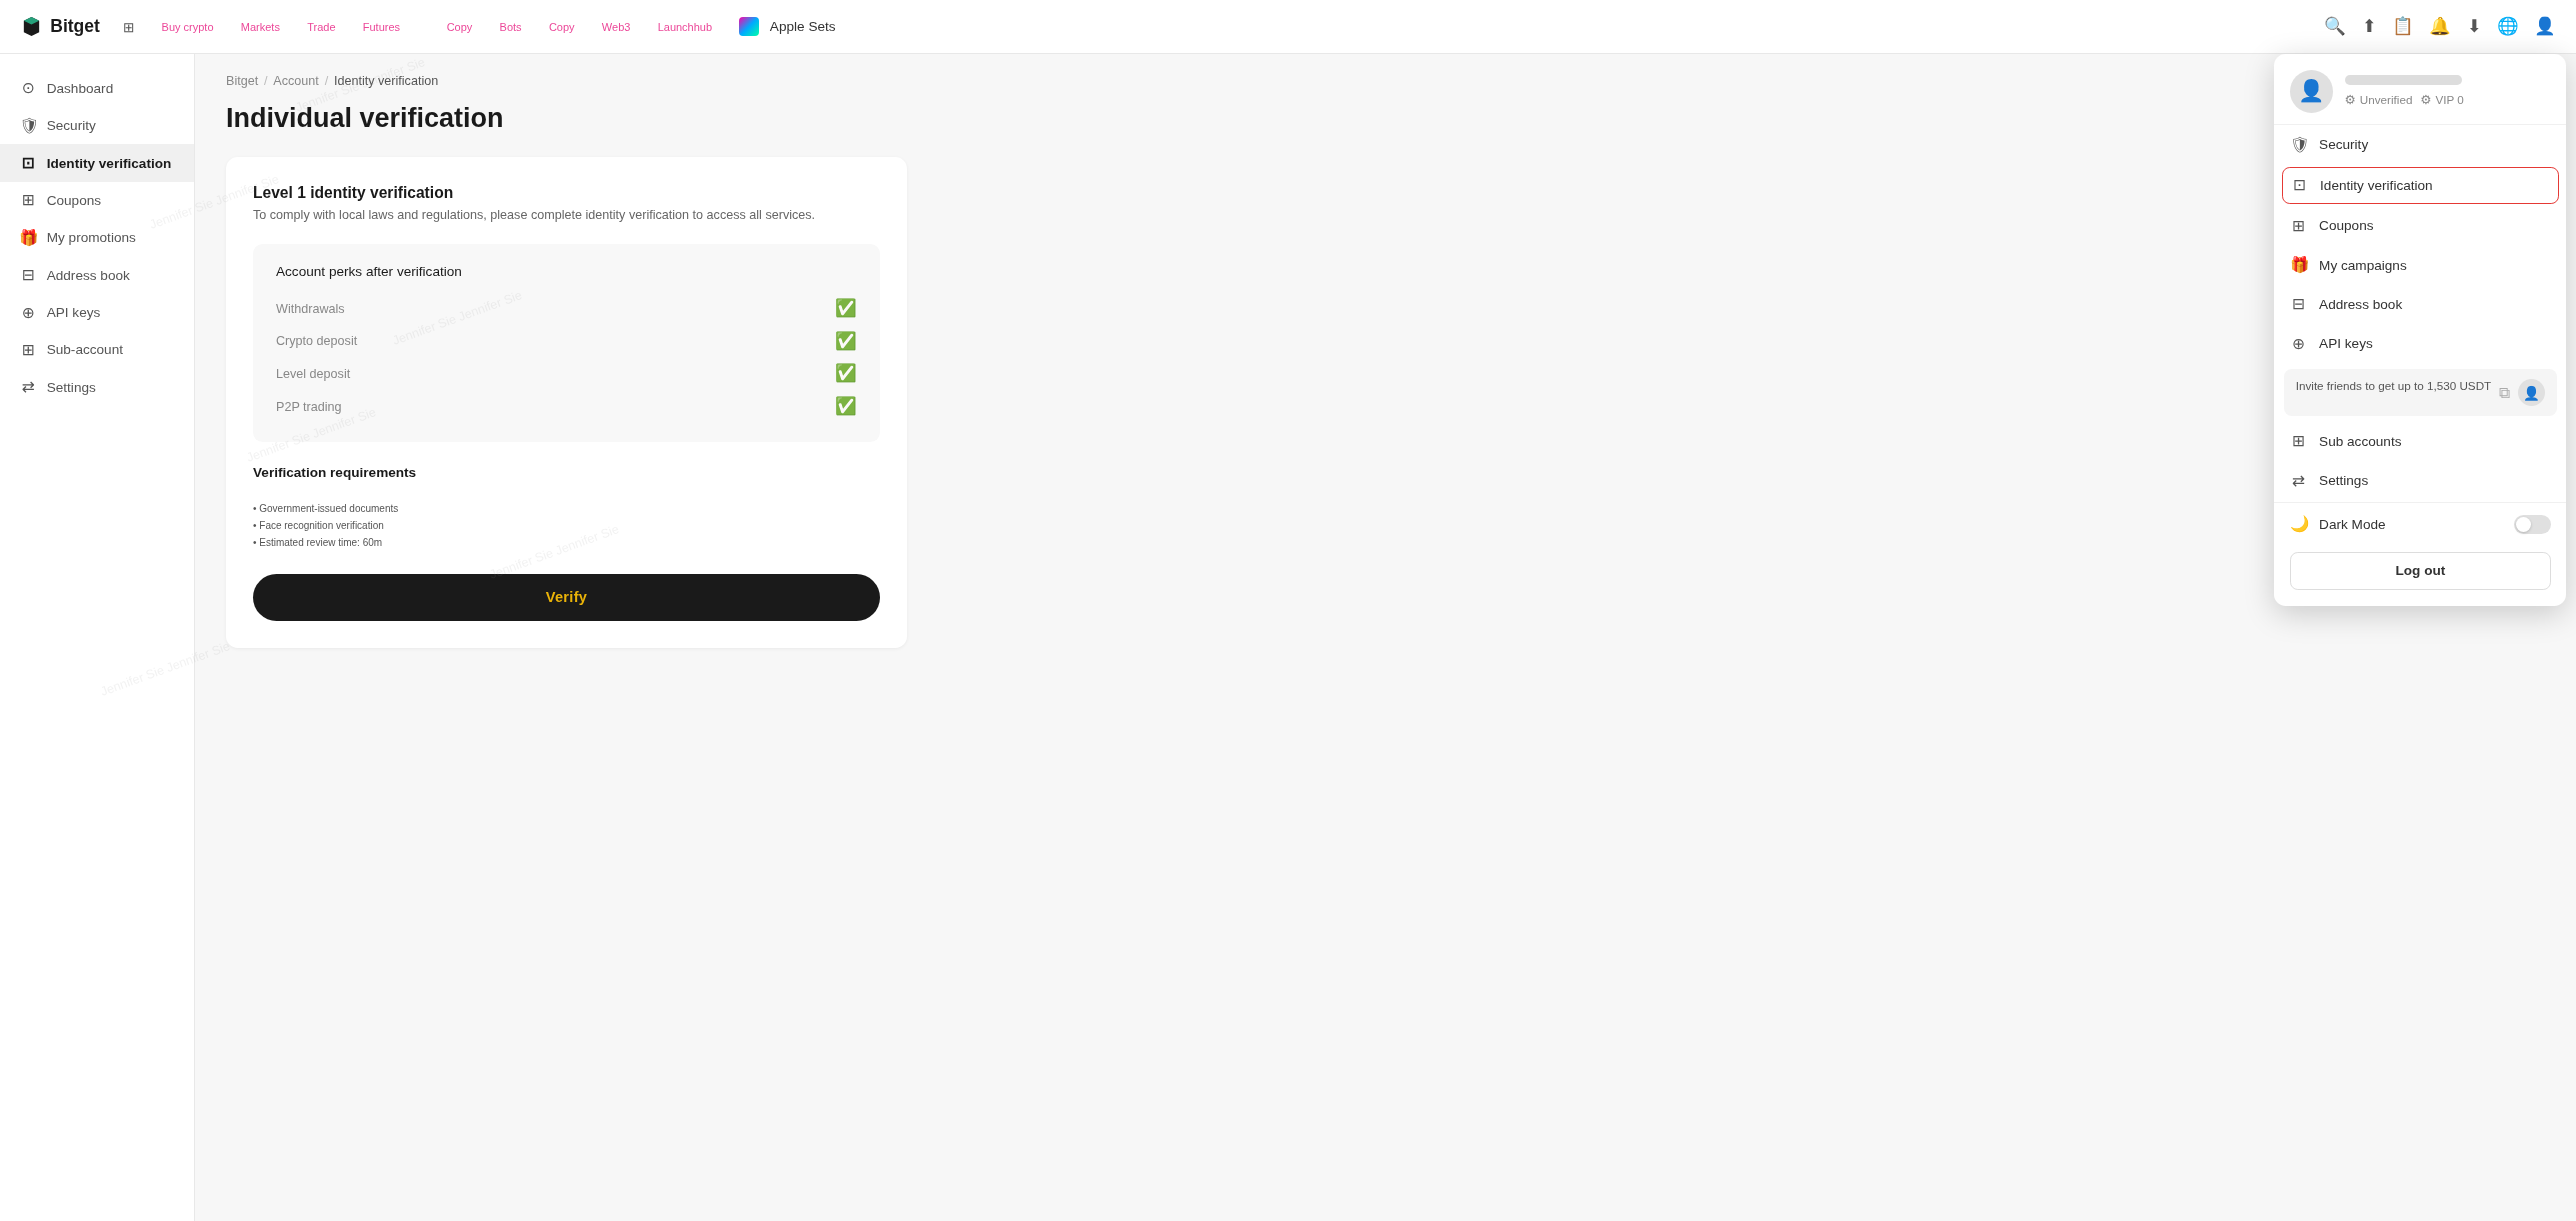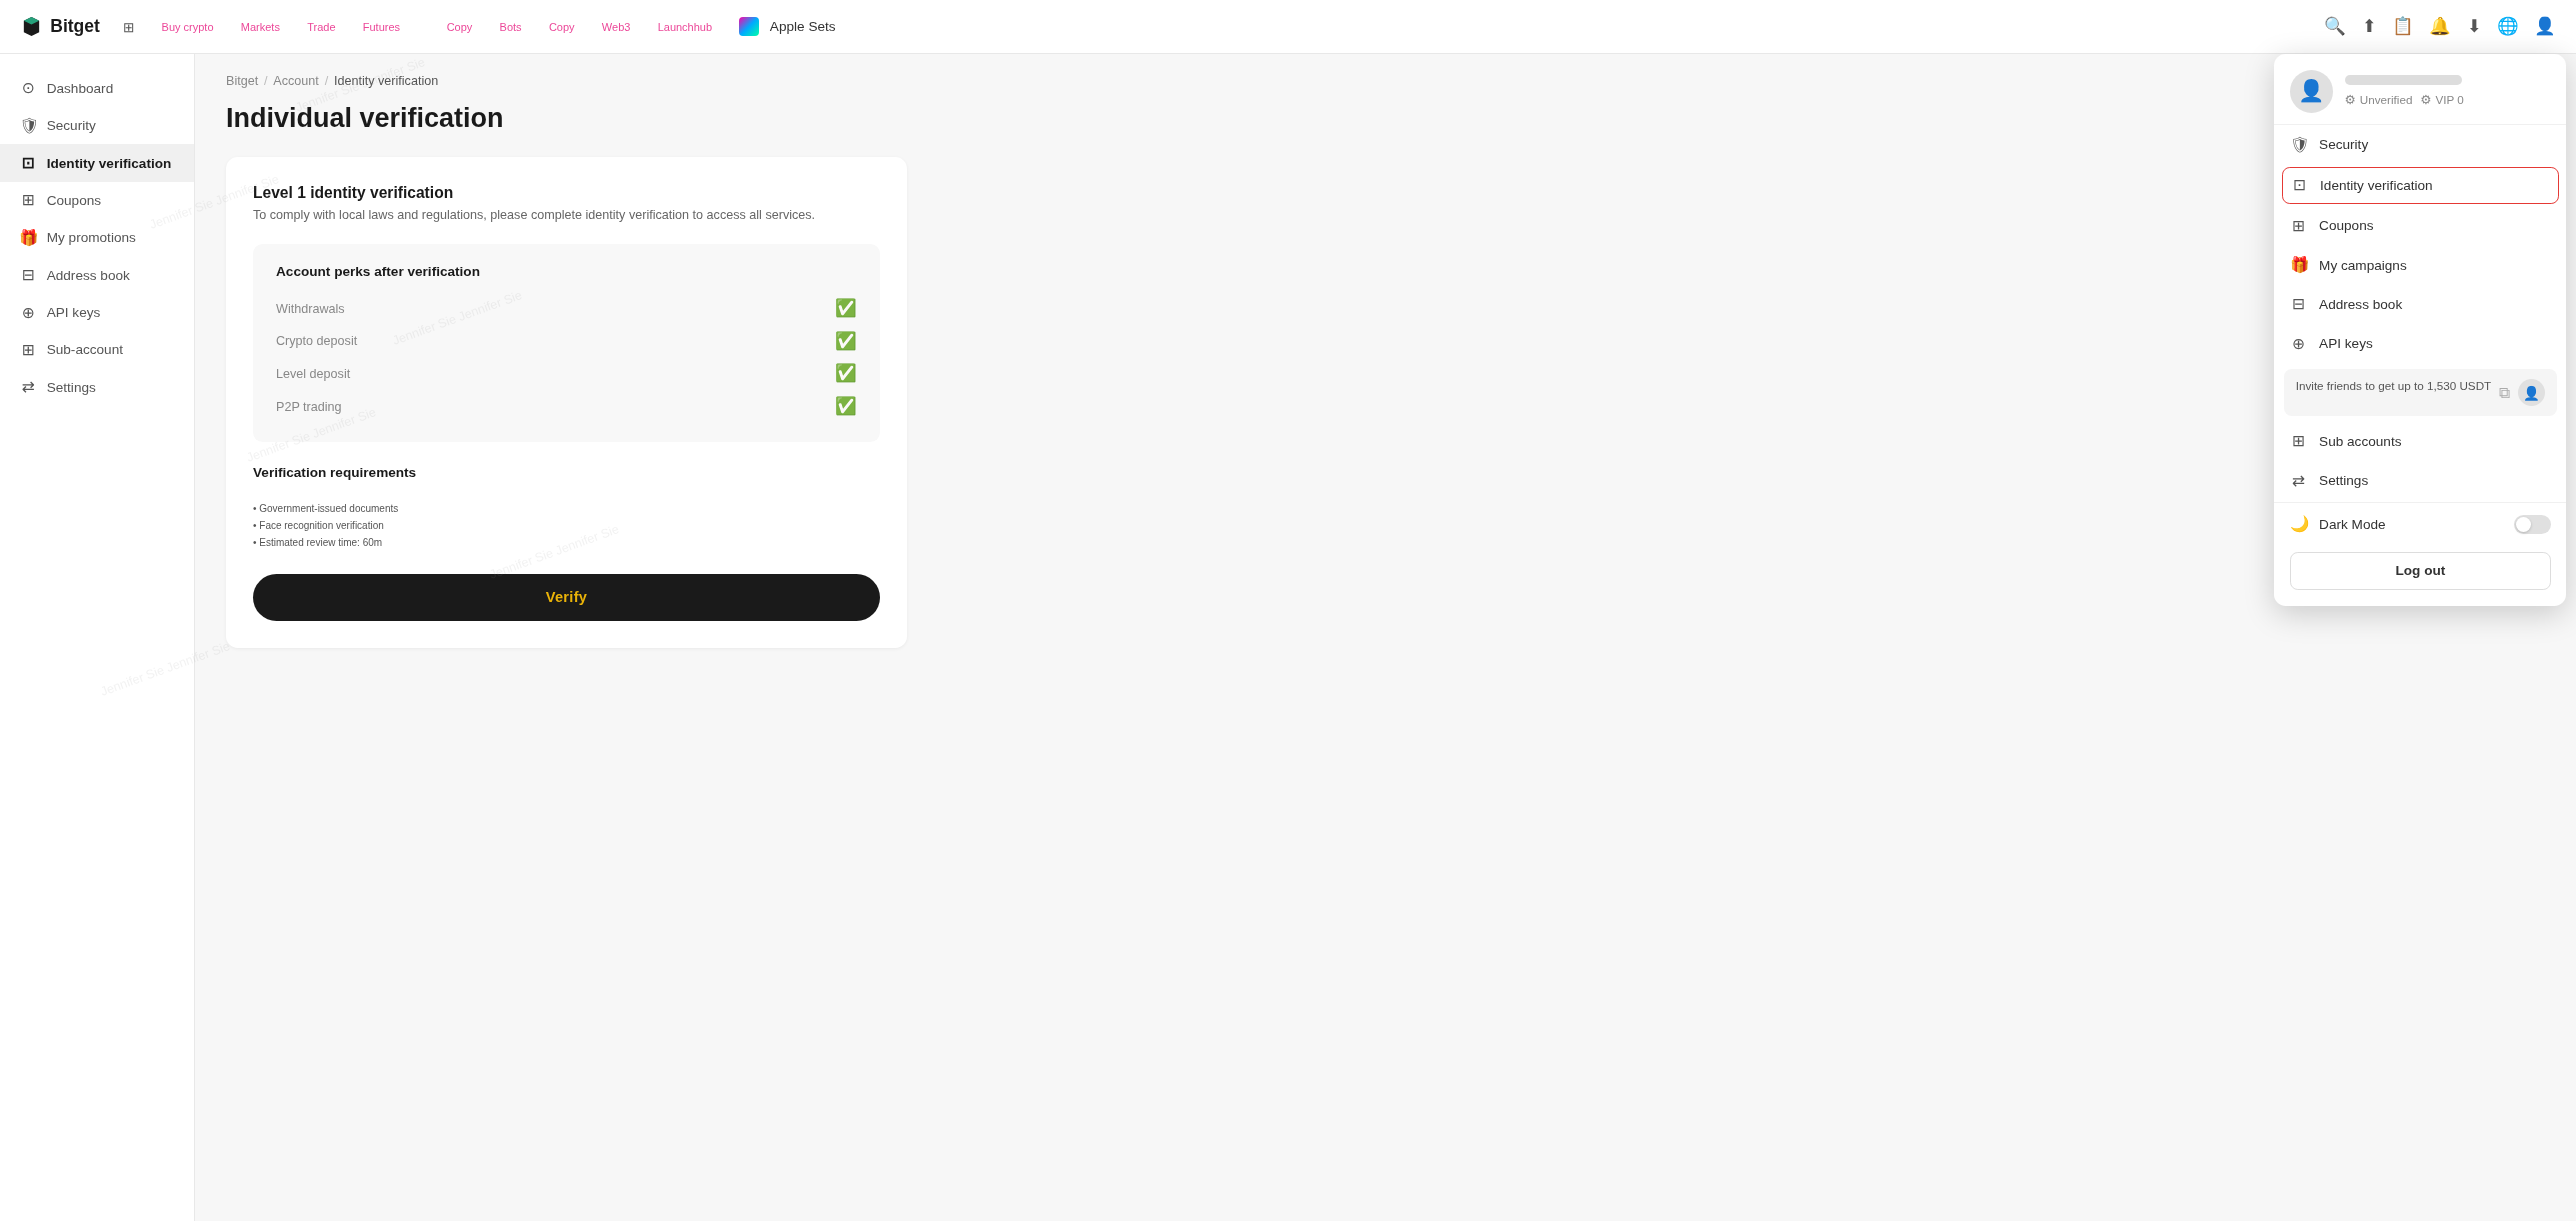--- a/index.html
+++ b/index.html
@@ -96,21 +96,21 @@
     }
     .card-section-title { font-size: 15.6px; font-weight: 600; color: #1a1a1a; margin-bottom: 3.9px; }
     .card-desc { font-size: 12.6px; color: #666; margin-bottom: 19.5px; line-height: 1.5; }
 
     .perks-box {
       background: #f8f8f8;
       border-radius: 9.7px;
       padding: 19.5px 23px;
       margin-bottom: 23px;
     }
-    .perks-title { font-size: 13.6px; font-weight: 700; color: #1a1a1a; margin-bottom: 13.6px; }
+    .perks-title { font-size: 13.6px; font-weight: 400; color: #1a1a1a; margin-bottom: 13.6px; }
     .perk-row {
       display: flex;
       align-items: center;
       justify-content: space-between;
       padding: 5.8px 0;
       font-size: 12.6px;
       color: #888;
     }
     .perk-check { color: #26a17b; font-size: 17.5px; }
 

